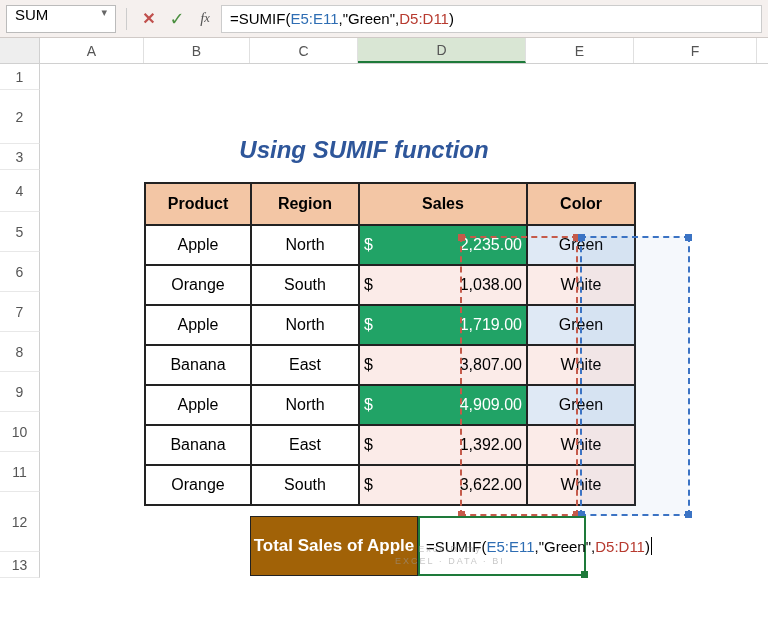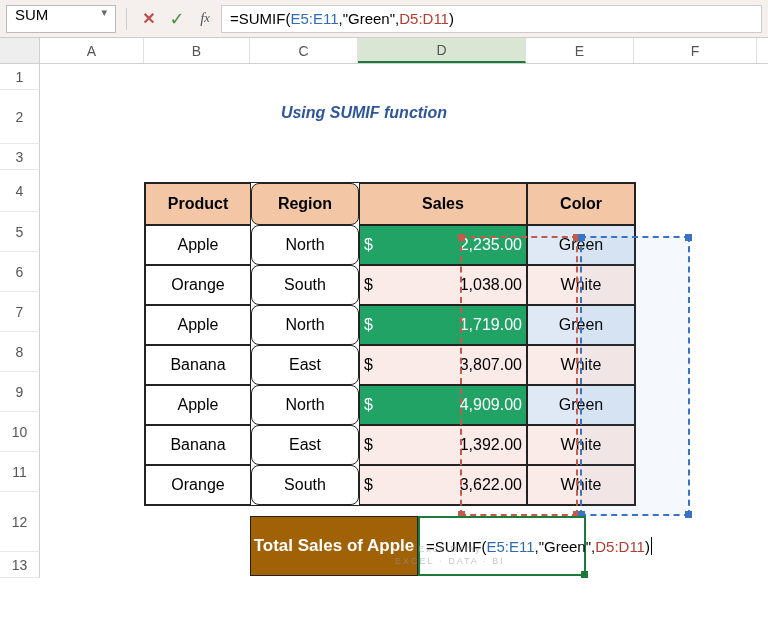--- a/index.html
+++ b/index.html
@@ -23,28 +23,28 @@
   .corner { width: 40px; border-right: 1px solid #d0d0d0; background: #eee; }
   .col-h { border-right: 1px solid #e0e0e0; color: #555; font-size: 14px; display: flex; align-items: center; justify-content: center; }
   .col-h.active { background: #d9e6d4; border-bottom: 2px solid #1e7a3a; }
   
   .rows { display: flex; }
   .row-headers { width: 40px; }
   .row-h { border-right: 1px solid #d0d0d0; border-bottom: 1px solid #e8e8e8; color: #555; font-size: 14px; display: flex; align-items: center; justify-content: center; }
   
   .cells { position: relative; flex: 1; }
   
-  .title-text { position: absolute; top: 40px; left: 0; width: 648px; text-align: center; color: #2e569a; font-weight: bold; font-size: 16px; font-style: italic; }
+  .title-text { position: absolute; top: 72px; left: 0; width: 648px; text-align: center; color: #2e569a; font-weight: bold; font-size: 24px; font-style: italic; }
   
   .data-table { position: absolute; top: 118px; left: 104px; border: 1.5px solid #222; }
   .data-table .tr { display: flex; }
   .data-table .th, .data-table .td { border: 1px solid #222; display: flex; align-items: center; justify-content: center; height: 40px; font-size: 16px; }
   .data-table .th { background: #f3c6a5; font-weight: bold; height: 42px; }
   .td.product { width: 106px; }
-  .td.region  { width: 108px; border-radius: 8px; }
+  .td.region  { width: 108px; }
   .td.sales   { width: 118px; padding: 0 4px; justify-content: space-between; }
   .td.color   { width: 108px; }
   .td.green { background: #21a366; color: #fff; }
   .td.white { background: #fbebe8; }
   .td.cgreen { background: #dfe9f5; }
   .td.cwhite { background: #fbebe8; }
   
   .total-label { position: absolute; top: 452px; left: 210px; width: 168px; height: 60px; background: #a16207; color: #fff; font-weight: bold; font-size: 17px; display: flex; align-items: center; justify-content: center; text-align: center; border: 1px solid #222; }
   
   .active-cell-box { position: absolute; top: 452px; left: 378px; width: 168px; height: 60px; border: 2px solid #1e7a3a; background: #fff; display: flex; align-items: center; padding: 0 6px; font-size: 15px; white-space: nowrap; }

